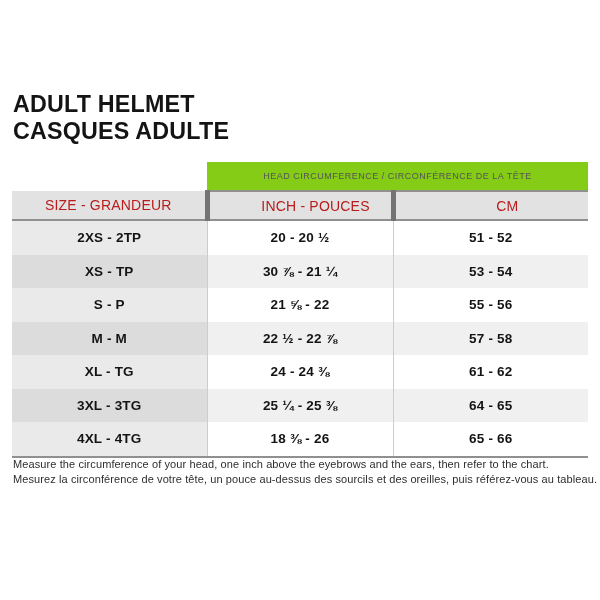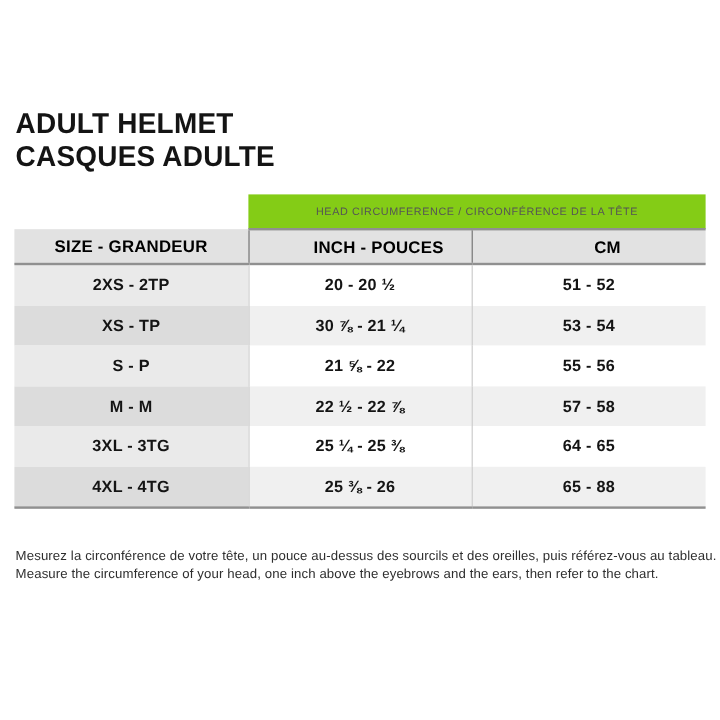--- a/index.html
+++ b/index.html
@@ -51,30 +51,30 @@
     color: #555555;
     font-size: 9px;
     font-weight: normal;
     text-align: center;
     letter-spacing: 0.5px;
     border-bottom: 2px solid #909090;
     height: 26px;
   }
   thead th.head-cell {
     background: #e2e2e2;
-    color: #000000;
+    color: #b91c1c;
     font-size: 14px;
-    font-weight: bold;
+    font-weight: normal;
     text-align: center;
     height: 25px;
     letter-spacing: 0.2px;
     border-bottom: 2px solid #909090;
   }
   thead th.head-cell + th.head-cell {
-    border-left: 1px solid #737373;
+    border-left: 5px solid #737373;
     padding-left: 32px;
   }
   tbody td {
     height: 25.5px;
     text-align: center;
     font-size: 13.5px;
     font-weight: bold;
     color: #141414;
     letter-spacing: 0.2px;
     padding: 4px;
@@ -141,30 +141,35 @@
         <td>S - P</td>
         <td>21 ⅝ - 22</td>
         <td>55 - 56</td>
       </tr>
       <tr>
         <td>M - M</td>
         <td>22 ½ - 22 ⅞</td>
         <td>57 - 58</td>
       </tr>
       <tr>
+        <td>XL - TG</td>
+        <td>24 - 24 ⅜</td>
+        <td>61 - 62</td>
+      </tr>
+      <tr>
         <td>3XL - 3TG</td>
         <td>25 ¼ - 25 ⅜</td>
         <td>64 - 65</td>
       </tr>
       <tr>
         <td>4XL - 4TG</td>
-        <td>25 ⅜ - 26</td>
-        <td>65 - 88</td>
+        <td>18 ⅜ - 26</td>
+        <td>65 - 66</td>
       </tr>
     </tbody>
   </table>
 
   <div class="footer-note">
+    <div>Measure the circumference of your head, one inch above the eyebrows and the ears, then refer to the chart.</div>
     <div>Mesurez la circonférence de votre tête, un pouce au-dessus des sourcils et des oreilles, puis référez-vous au tableau.</div>
-    <div>Measure the circumference of your head, one inch above the eyebrows and the ears, then refer to the chart.</div>
   </div>
 
 </div>
 
 </body></html>

